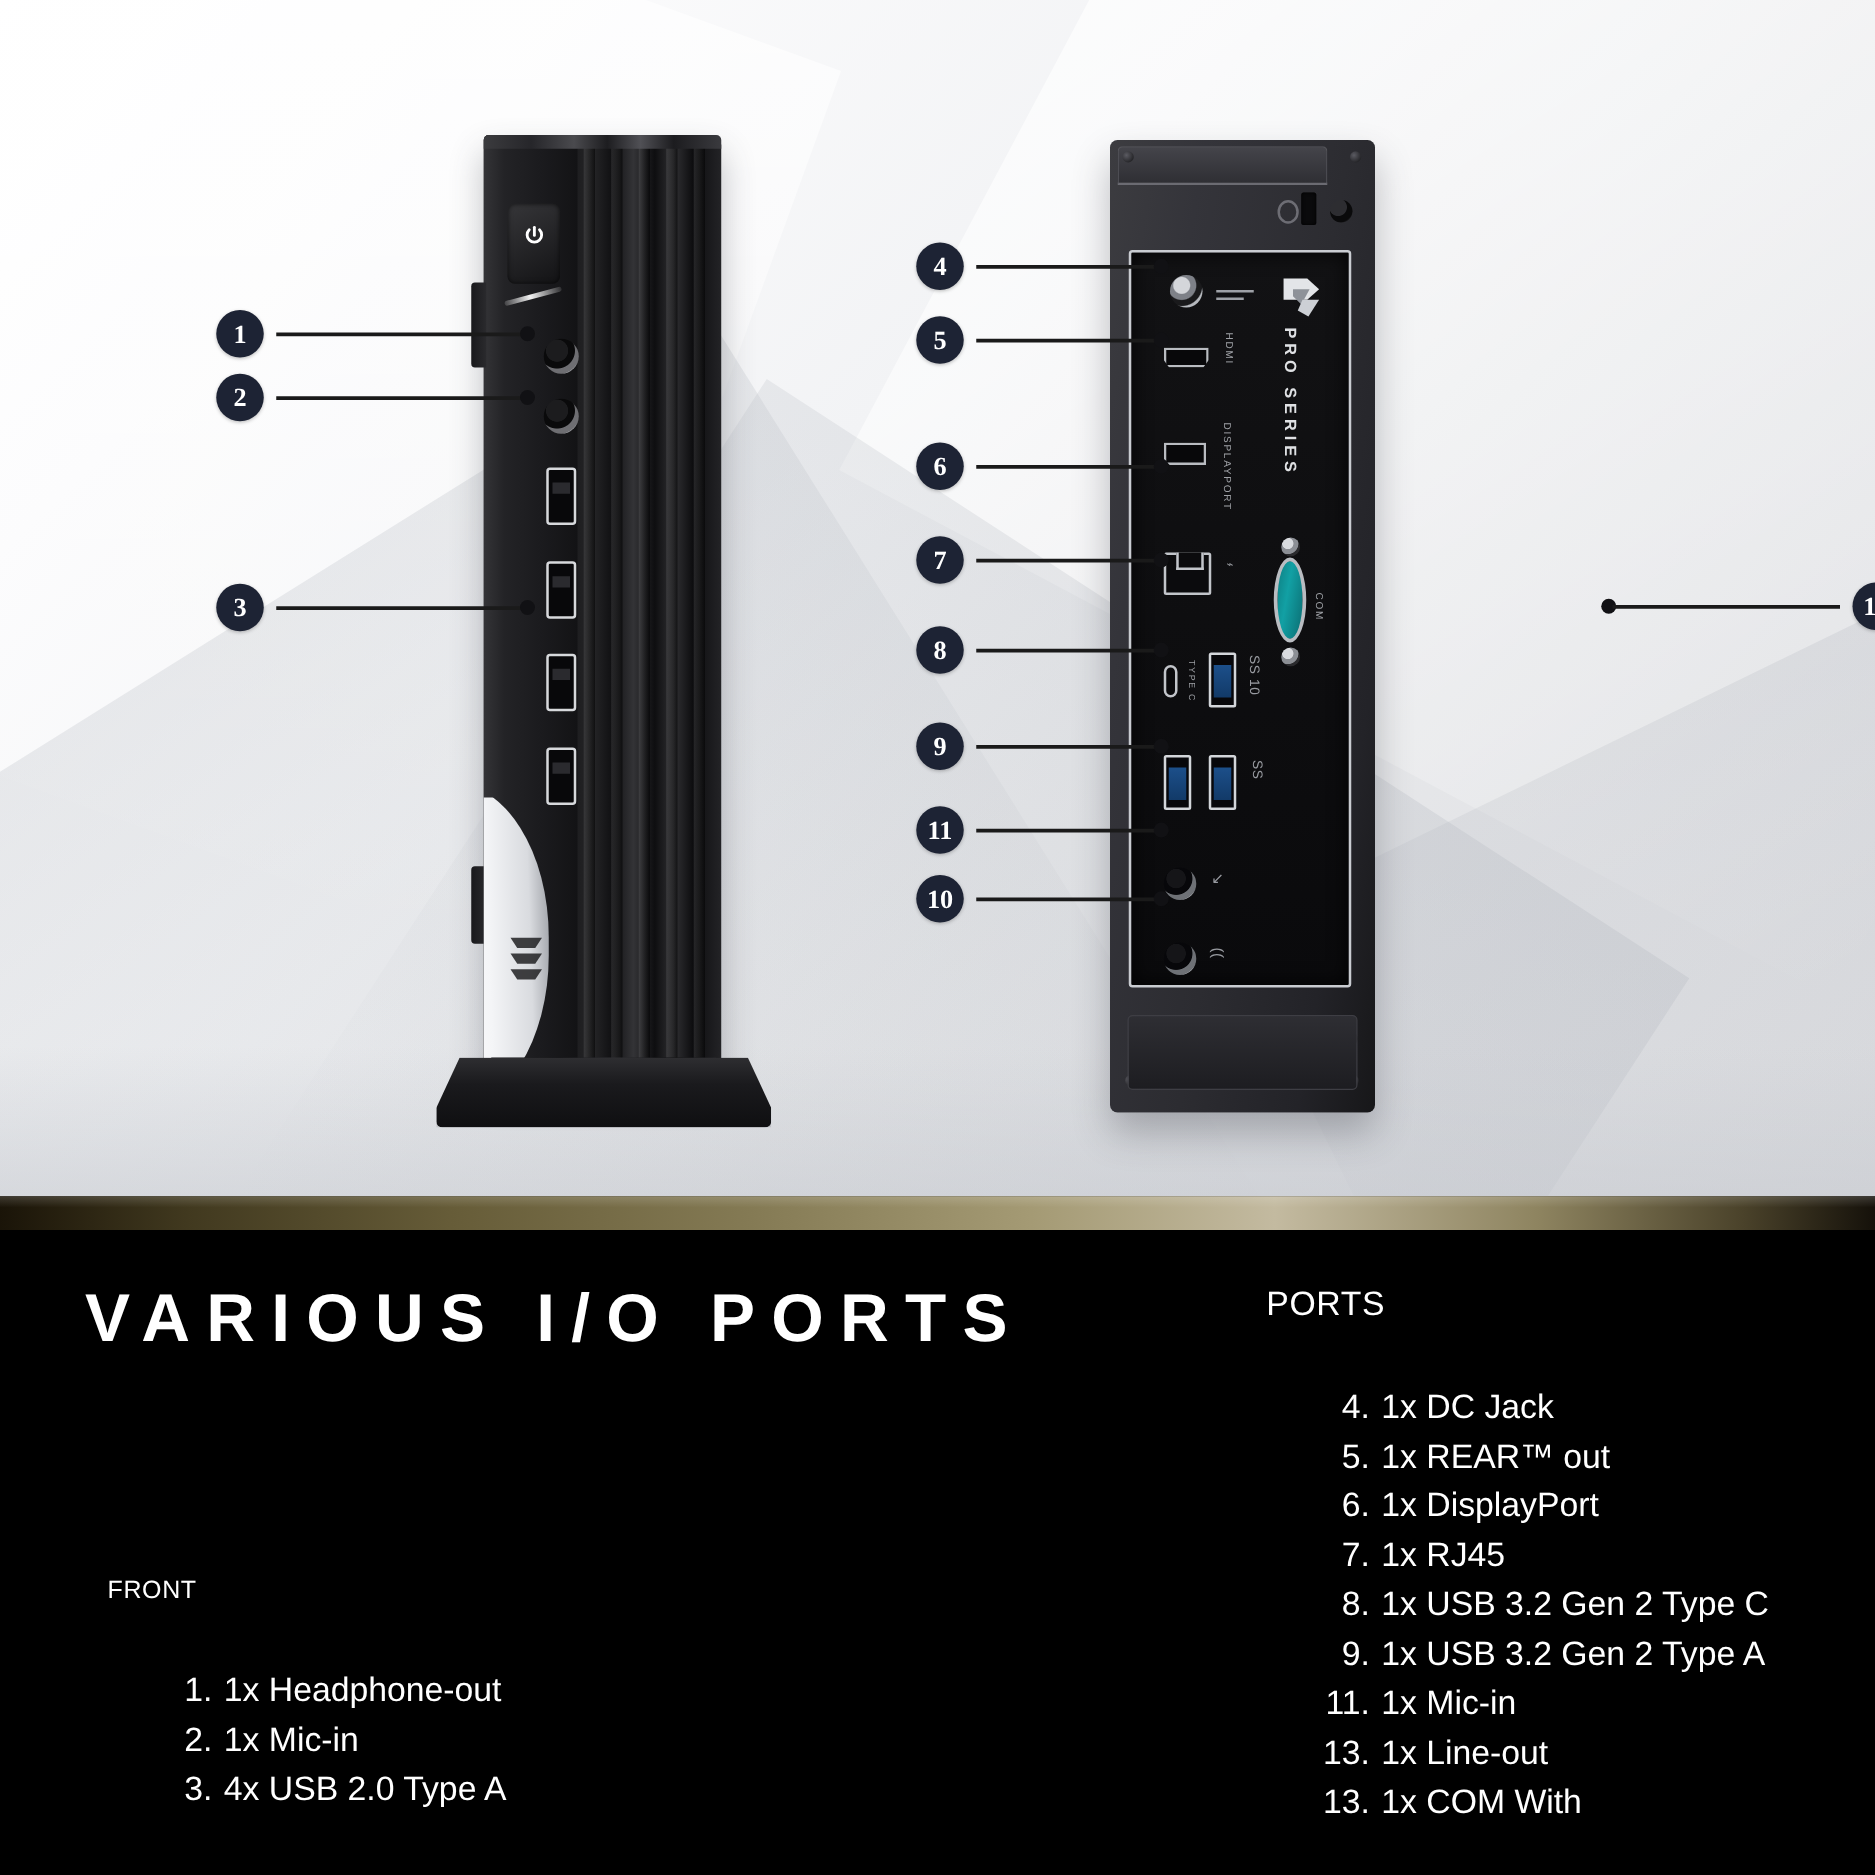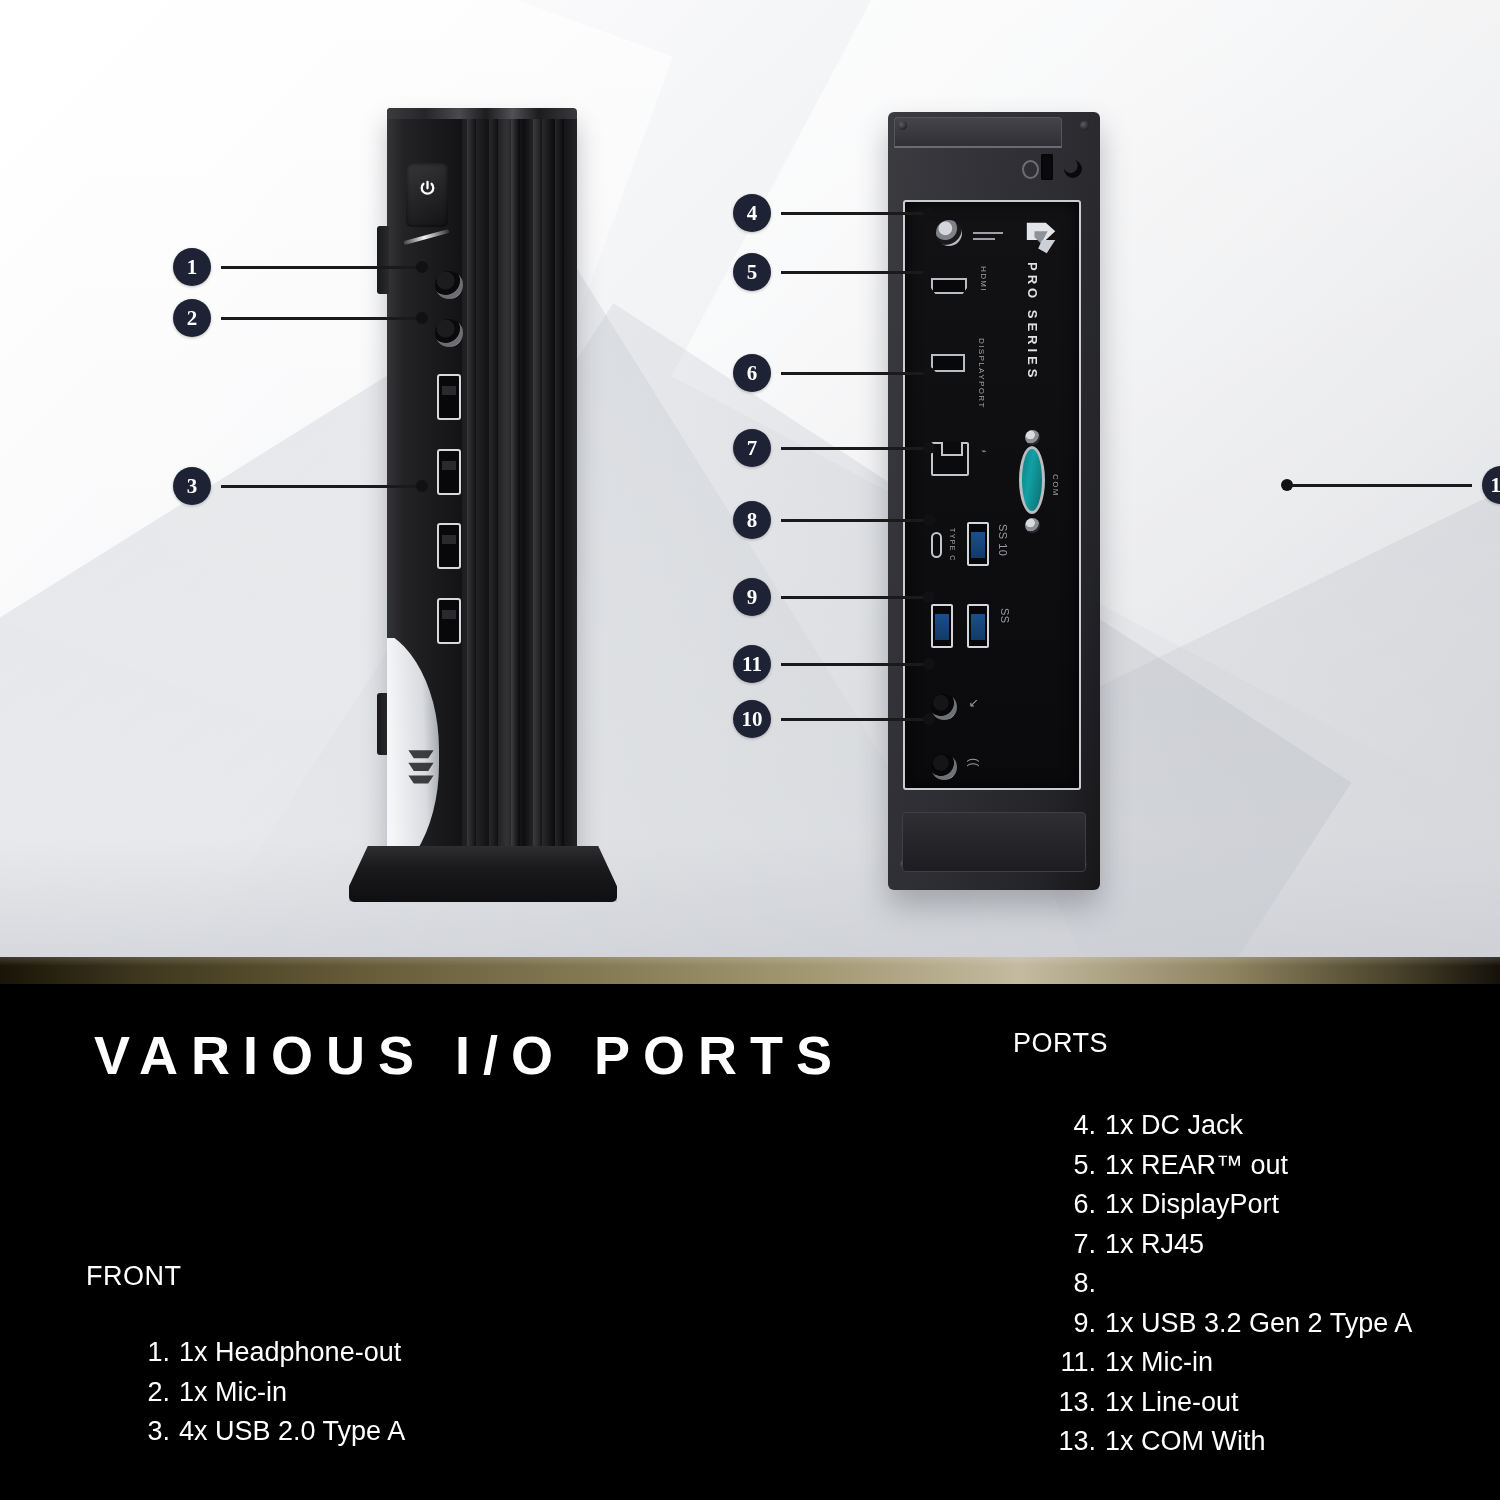--- a/index.html
+++ b/index.html
@@ -162,25 +162,25 @@
 
   
   #divider{position:absolute;left:0;top:957px;width:1500px;height:27px;
     background:linear-gradient(90deg,#1a1408 0%,#41391f 10%,#665c38 24%,#847a54 40%,
       #a49a74 55%,#c3baa0 68%,#8e8460 82%,#4a422a 93%,#15110a 100%);}
   #divider .glint{position:absolute;left:0;top:0;width:1500px;height:9px;
     background:linear-gradient(180deg,rgba(255,255,255,.16),rgba(255,255,255,0));}
 
   
   #panel{position:absolute;left:0;top:984px;width:1500px;height:516px;background:#000;}
-  #title{position:absolute;left:94px;top:44px;color:#fff;
+  #title{position:absolute;left:68px;top:44px;color:#fff;
       font-size:54px;font-weight:bold;letter-spacing:13px;line-height:1;white-space:nowrap;}
   #blurb{position:absolute;left:86px;top:145px;width:790px;color:#f2f2f2;
       font-size:25px;line-height:1.32;}
-  #frontHead{position:absolute;left:86px;top:277px;color:#fff;font-size:27px;letter-spacing:.5px;}
+  #frontHead{position:absolute;left:86px;top:277px;color:#fff;font-size:20px;letter-spacing:.5px;}
   #frontList{position:absolute;left:86px;top:322px;width:560px;color:#fff;font-size:27px;}
   #frontList li{margin:0;padding:0;line-height:1.47;list-style:none;display:flex;}
   #frontList .num{width:44px;text-align:right;padding-right:9px;flex:0 0 auto;}
 
   #rearHead{position:absolute;left:1013px;top:44px;color:#fff;font-size:27px;letter-spacing:.5px;}
   #rearList{position:absolute;left:1000px;top:95px;width:460px;color:#fff;font-size:27px;}
   #rearList li{margin:0;padding:0;line-height:1.465;list-style:none;display:flex;}
   #rearList .num{width:56px;text-align:right;padding-right:9px;flex:0 0 auto;}
 </style>
 </head>
@@ -393,20 +393,21 @@
         <li>
           <span class="num">6.</span>
           <span>1x DisplayPort</span>
         </li>
         <li>
           <span class="num">7.</span>
           <span>1x RJ45</span>
         </li>
         <li>
           <span class="num">8.</span>
+          <span>1x USB 3.2 Gen 2 Type C</span>
         </li>
         <li>
           <span class="num">9.</span>
           <span>1x USB 3.2 Gen 2 Type A</span>
         </li>
         <li>
           <span class="num">11.</span>
           <span>1x Mic-in</span>
         </li>
         <li>

